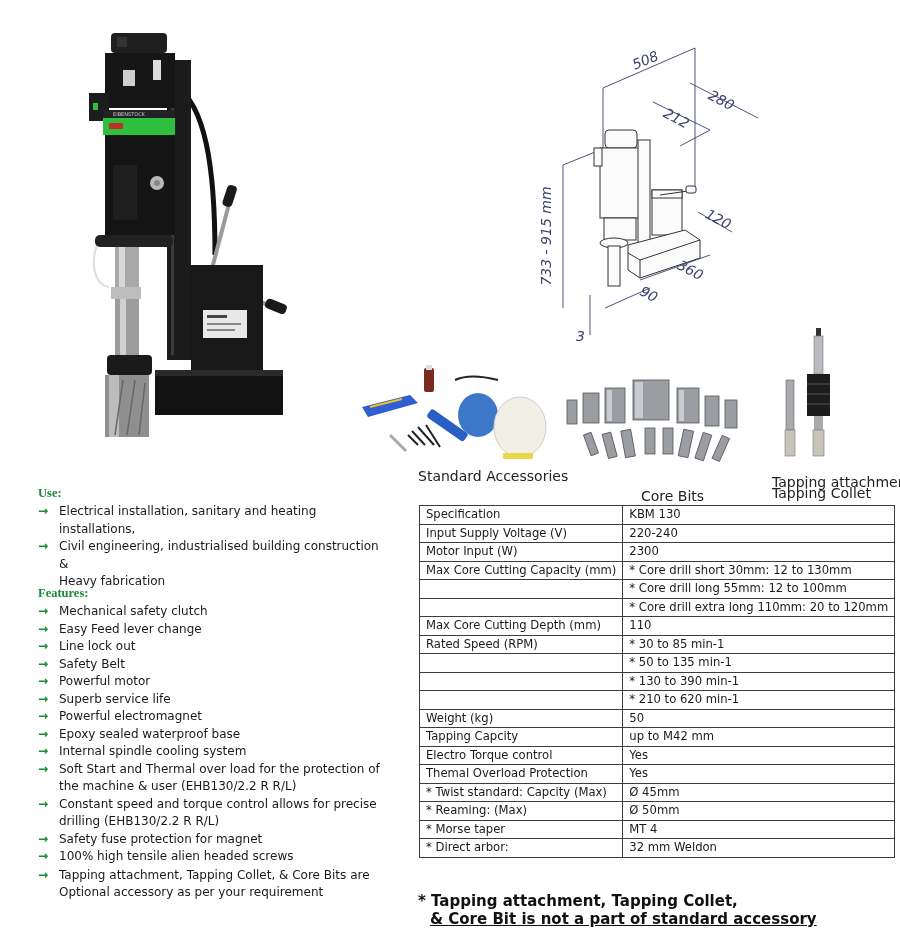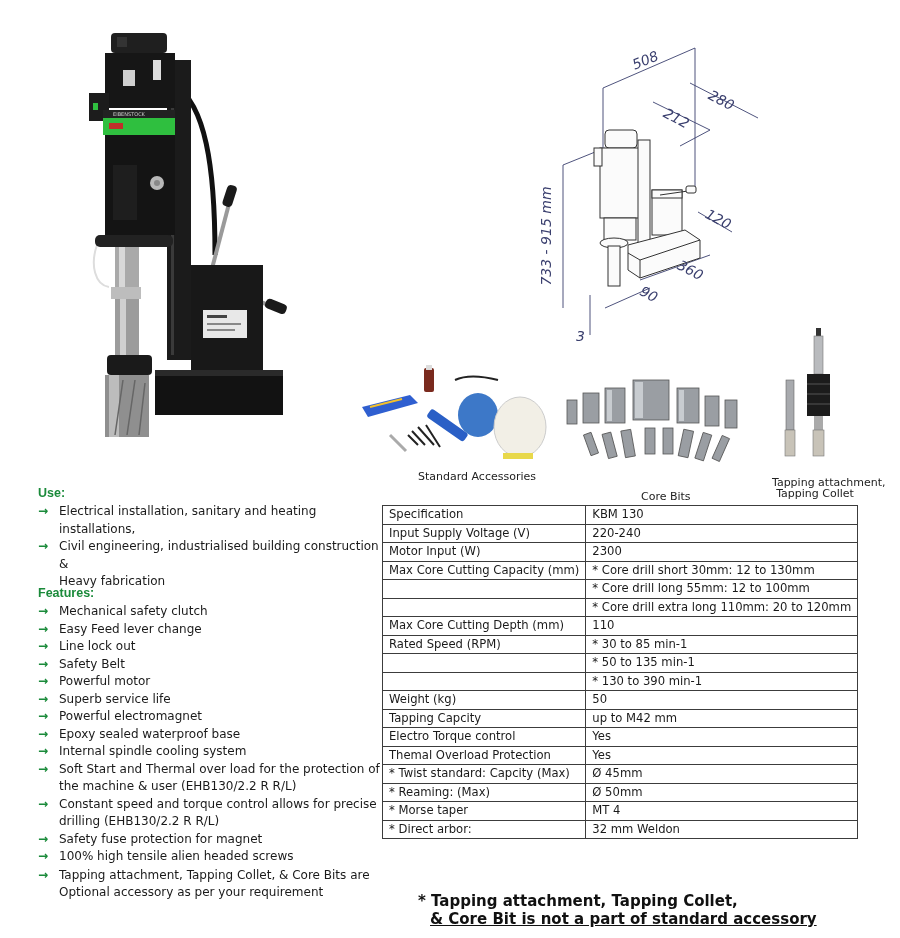--- a/index.html
+++ b/index.html
@@ -8,31 +8,31 @@
 
   
   #drill { position: absolute; left: 75px; top: 25px; width: 220px; height: 425px; }
 
   
   #dims { position: absolute; left: 510px; top: 40px; width: 270px; height: 320px; }
   .dim-label { position: absolute; font-family: "DejaVu Sans", sans-serif; font-style: italic; color: #3a3f6e; font-size: 14px; white-space: nowrap; }
 
   
   .acc { position: absolute; }
-  .acc-caption { position: absolute; font-size: 11px; color: #222; text-align: center; white-space: nowrap; line-height: 11px; font-family: "DejaVu Sans", sans-serif; }
-
-  
-  .section-head { position: absolute; left: 38px; font-weight: bold; color: #1a8a3a; font-size: 12.5px; font-family: Liberation Sans, sans-serif; text-align: center; }
+  .acc-caption { position: absolute; font-size: 14px; color: #222; text-align: center; white-space: nowrap; line-height: 11px; font-family: "DejaVu Sans", sans-serif; }
+
+  
+  .section-head { position: absolute; left: 38px; font-weight: bold; color: #1a8a3a; font-size: 12.5px; font-family: Liberation Serif, serif; text-align: center; }
   .bullets { position: absolute; left: 38px; width: 350px; list-style: none; font-size: 12px; line-height: 17.5px; font-family: "DejaVu Sans", sans-serif; color: #1a1a1a; }
   .bullets li { position: relative; padding-left: 21px; }
   .bullets li .arrow { position: absolute; left: 0; top: 0; color: #1a8a3a; font-weight: bold; font-size: 12px; }
   .bullets li.gap { margin-top: 1px; }
 
   
-  #spec { position: absolute; left: 382px; top: 505px; border-collapse: collapse; font-size: 11.6px; font-family: "DejaVu Sans", sans-serif; color: #1a1a1a; }
+  #spec { position: absolute; left: 419px; top: 505px; border-collapse: collapse; font-size: 11.6px; font-family: "DejaVu Sans", sans-serif; color: #1a1a1a; }
   #spec td { border: 1.5px solid #3c3c3c; height: 18.5px; padding: 0 6px; white-space: nowrap; line-height: 15px; }
   #spec td.k { width: 195px; }
   #spec td.v { width: 257px; margin-left: 32px; }
 
   
   #foot { position: absolute; left: 418px; top: 892px; font-weight: bold; font-size: 15px; line-height: 18px; font-family: "DejaVu Sans", sans-serif; color: #111; }
   #foot div.l2 { padding-left: 12px; text-decoration: underline; }
 </style>
 </head>
 <body>
@@ -341,20 +341,24 @@
       </tr>
     <tr>
         <td class="k"></td>
         <td class="v">* 50 to 135 min-1</td>
       </tr>
     <tr>
         <td class="k"></td>
         <td class="v">* 130 to 390 min-1</td>
       </tr>
     <tr>
+        <td class="k"></td>
+        <td class="v">* 210 to 620 min-1</td>
+      </tr>
+    <tr>
         <td class="k">Weight (kg)</td>
         <td class="v">50</td>
       </tr>
     <tr>
         <td class="k">Tapping Capcity</td>
         <td class="v">up to M42 mm</td>
       </tr>
     <tr>
         <td class="k">Electro Torque control</td>
         <td class="v">Yes</td>

